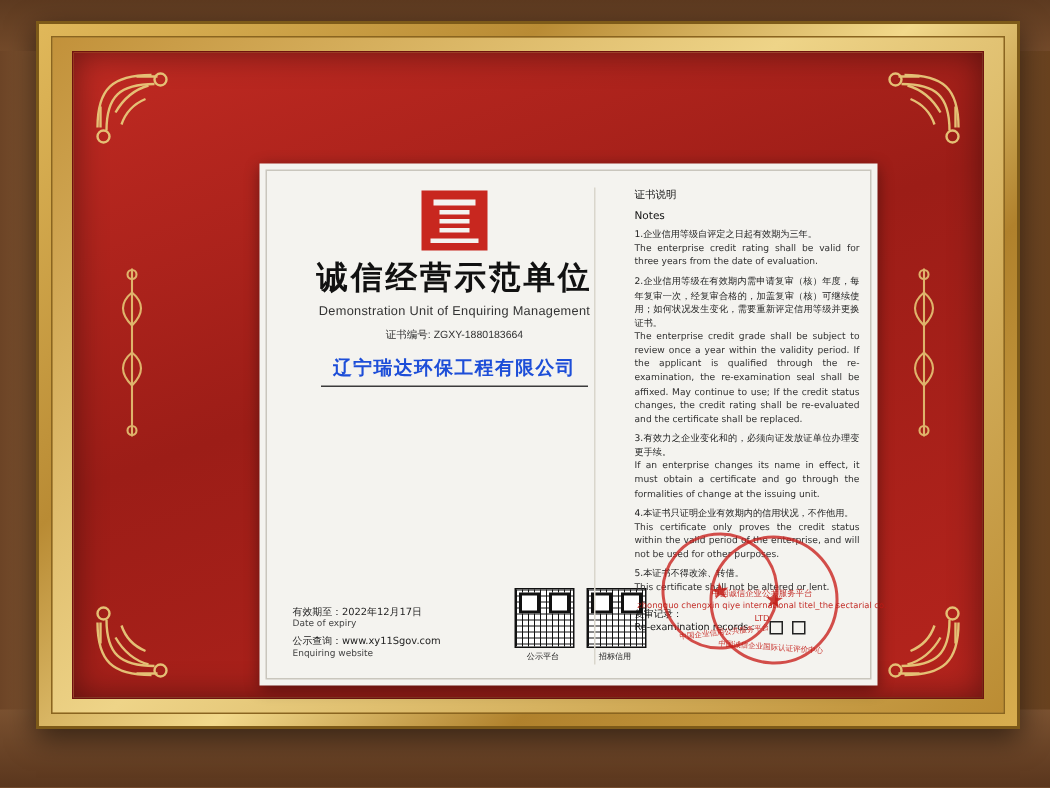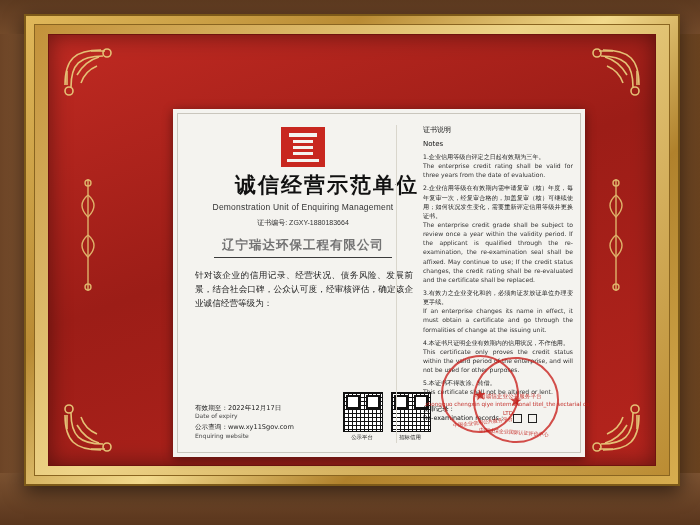--- a/index.html
+++ b/index.html
@@ -74,32 +74,32 @@
   }
   .right-col{
     position:absolute;right:12px;top:16px;width:150px;height:318px;
     border-left:1px solid #d9d6cc;padding-left:26px;
   }
   .logo{
     margin:6px auto 2px;width:52px;height:44px;
   }
   .logo svg{width:100%;height:100%;display:block;}
   .title-cn{
-    text-align:right;color:#111;font-size:21px;letter-spacing:2px;
+    text-align:center;color:#111;font-size:21px;letter-spacing:2px;
     font-weight:bold;margin-top:2px;
     font-family:"DejaVu Sans","Liberation Sans",sans-serif;
   }
   .title-en{
     text-align:center;color:#333;font-size:8.5px;letter-spacing:.2px;margin-top:3px;
   }
   .certno{
     text-align:center;color:#333;font-size:7px;margin-top:6px;
   }
   .company{
-    margin:9px auto 0;text-align:center;color:#737373;font-size:12.5px;font-weight:bold;
+    margin:9px auto 0;text-align:center;color:#1d4ed8;font-size:12.5px;font-weight:bold;
     letter-spacing:1px;border-bottom:1px solid #3b3b3b;width:178px;padding-bottom:3px;
     font-family:"DejaVu Sans","Liberation Sans",sans-serif;
   }
   .para{
     margin:10px 6px 0 8px;color:#1b1b1b;font-size:8.6px;line-height:1.65;
     text-align:justify;
     font-family:"DejaVu Sans","Liberation Sans",sans-serif;
   }
   .grade{
     text-align:center;color:#c8271f;font-weight:bold;font-size:40px;
@@ -274,21 +274,20 @@
           <div class="title-cn">诚信经营示范单位</div>
           <div class="title-en">Demonstration Unit of Enquiring Management</div>
 
           <div class="certno">
             <span>证书编号:</span>
             <span>ZGXY-1880183664</span>
           </div>
 
           <div class="company">辽宁瑞达环保工程有限公司</div>
 
-          <div class="para">针对该企业的信用记录、经营状况、债务风险、发展前景，结合社会口碑，公众认可度，经审核评估，确定该企业诚信经营等级为：</div>
 
 
           <div class="meta">
             <div class="row">
               <span class="cn">有效期至：2022年12月17日</span>
               <span class="en">Date of expiry</span>
             </div>
             <div class="row">
               <span class="cn">公示查询：www.xy11Sgov.com</span>
               <span class="en">Enquiring website</span>

